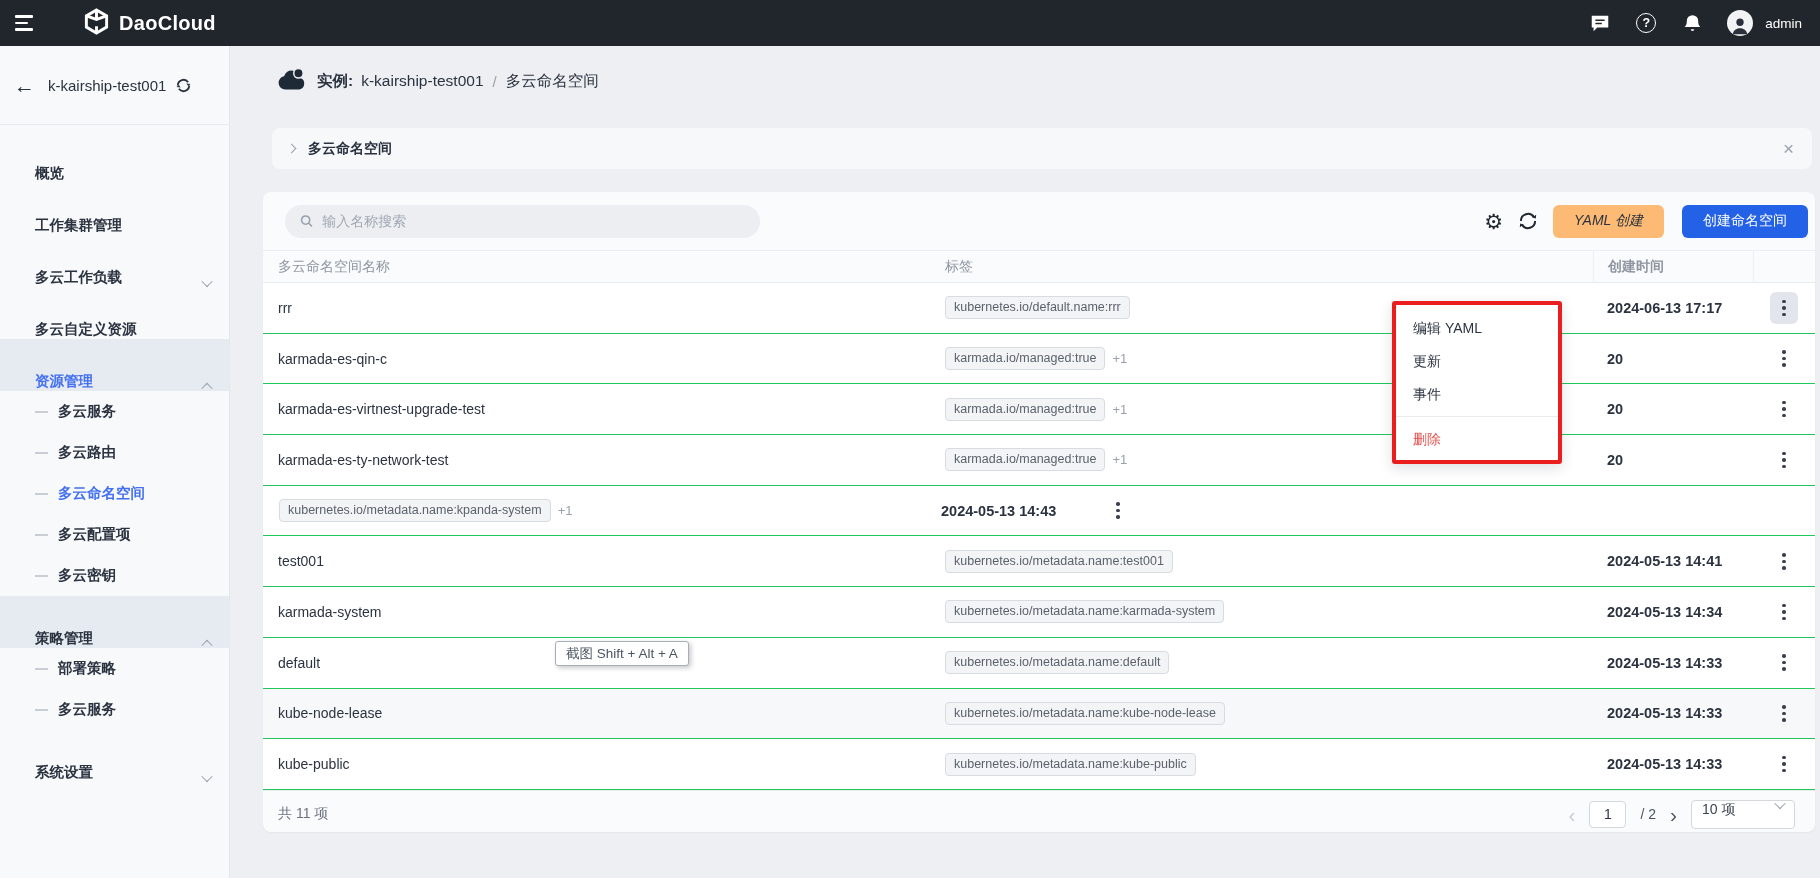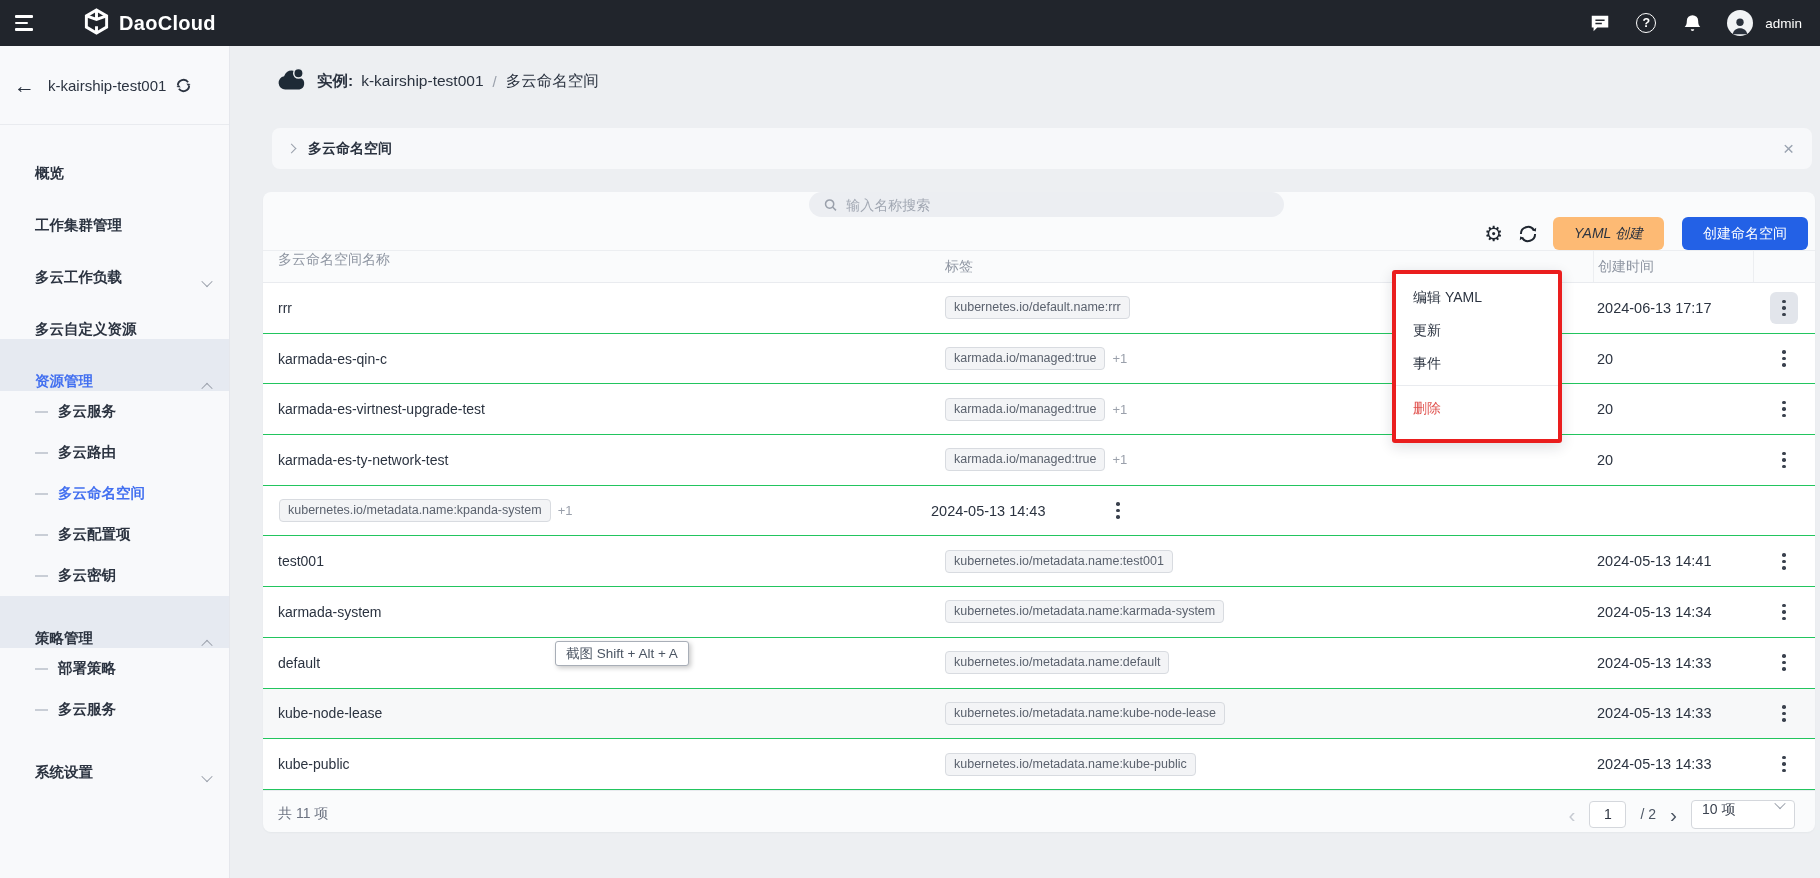--- a/index.html
+++ b/index.html
@@ -40,34 +40,34 @@
   .inst-header { display:flex; align-items:center; height:60px; padding:10px 0 0 42px; }
   .inst-label { font-weight:700; font-size:15.5px; margin-left:11px; }
   .inst-val { font-size:15.5px; margin-left:8px; }
   .inst-sep { color:#9aa0ab; margin:0 9px; font-size:15px; }
   .crumb { position:absolute; left:42px; top:82px; width:1540px; height:41px; background:#f7f8fa; border-radius:8px; display:flex; align-items:center; padding:0 18px 0 16px; }
   .crumb-chev { width:7px; height:7px; border-right:1.6px solid #9aa0ab; border-bottom:1.6px solid #9aa0ab; transform:rotate(-45deg); margin-right:13px; }
   .crumb-title { font-size:14px; font-weight:700; }
   .crumb-close { margin-left:auto; color:#9aa3b0; font-size:19px; cursor:pointer; line-height:1; }
 
   .card { position:absolute; left:33px; top:146px; width:1552px; height:640px; background:#fafbfc; border-radius:8px; box-shadow:0 1px 2px rgba(30,40,60,.04); }
-  .toolbar { height:58px; display:flex; align-items:center; padding:0 7px 0 22px;flex-direction:column; }
+  .toolbar { height:58px; display:flex; align-items:center; padding:0 7px 0 22px; }
   .search { width:475px; height:33px; background:#eceef2; border-radius:17px; display:flex; align-items:center; padding:0 14px; }
   .search input { border:none; outline:none; background:transparent; font-size:14px; margin-left:8px; width:100%; color:#2b3340; font-family:inherit; }
   .search input::placeholder { color:#a2a8b3; }
   .toolbar-right { margin-left:auto; display:flex; align-items:center; gap:15px; }
   .gear { font-size:21px; color:#1f2630; cursor:pointer; line-height:1; }
   .btn { height:33px; padding:0 21px; border:none; border-radius:6px; font-size:14px; cursor:pointer; font-family:inherit; }
   .btn-gray { background:#fdba74; color:#2b3340;font-style:italic; }
   .btn-blue { background:#2361e6; color:#fff; margin-left:3px; }
 
-  .thead { height:33px; display:flex; border-top:1px solid #eceef1; border-bottom:1px solid #e9ebef; color:#8f96a2; font-size:14px; }
+  .thead { height:33px; display:flex; align-items:center; border-top:1px solid #eceef1; border-bottom:1px solid #e9ebef; color:#8f96a2; font-size:14px; }
   .col-name { width:666px; padding-left:15px; }
   .col-label { width:664px; padding-left:16px; display:flex; align-items:center; }
-  .col-time { width:160px; padding-left:4px; }
+  .col-time { width:160px; padding-left:14px;font-weight:bold; }
   .col-act { width:62px; display:flex; justify-content:center; }
   .thead .col-time, .thead .col-act { align-self:stretch; display:flex; align-items:center; border-left:1px solid #eceef1; }
   .trow { height:50.7px; display:flex; align-items:center; border-bottom:1px solid #22c55e; font-size:14px; background:#fff; }
   .trow.shade { background:#f7f8f9; }
   .chip { display:inline-block; border:1px solid #d8dbe0; background:#f3f4f6; color:#5b626e; font-size:12.5px; padding:3px 8px 4px; border-radius:4px; white-space:nowrap; }
   .plus { color:#9aa0ab; font-size:13px; margin-left:7px; }
   .time-val { font-size:14.5px; }
   .kebab { width:28px; height:32px; display:flex; flex-direction:column; align-items:center; justify-content:center; gap:3px; border-radius:6px; cursor:pointer; }
   .kebab i { width:3.5px; height:3.5px; border-radius:50%; background:#3a414d; }
   .kebab.active { background:#e2e5eb; }
@@ -75,21 +75,21 @@
   .tfoot { height:48px; display:flex; align-items:center; border-top:1px solid #e9ebef; padding:0 20px 0 15px; color:#6b7280; font-size:14px; }
   .pager { margin-left:auto; display:flex; align-items:center; gap:14px; }
   .pg-arrow { font-size:21px; line-height:1; cursor:pointer; color:#4b5563; }
   .pg-arrow.disabled { color:#c6cad1; }
   .pg-input { width:37px; height:27px; border:1px solid #d4d7dc; border-radius:4px; text-align:center; font-size:14px; color:#2b3340; background:#fff; font-family:inherit; }
   .pg-of { color:#4b5563; }
   .pg-size { width:104px; height:29px; border:1px solid #d4d7dc; border-radius:4px; background:#fff; display:flex; padding:0 10px; font-size:14px; color:#3c4350; cursor:pointer;gap:36px; }
   .pg-size .chev { margin-left:auto; }
 
   
-  .ctx-menu { position:absolute; left:1392px; top:270px; width:170px; background:#fff; border:4px solid #ea1e1e; border-radius:3px; box-shadow:0 4px 14px rgba(20,30,50,.14); z-index:30; padding:7px 0 12px; }
+  .ctx-menu { position:absolute; left:1392px; top:301px; width:170px; background:#fff; border:4px solid #ea1e1e; border-radius:3px; box-shadow:0 4px 14px rgba(20,30,50,.14); z-index:30; padding:7px 0 2px; }
   .ctx-item { height:33px; display:flex; align-items:center; padding-left:17px; font-size:14px; color:#2b3340; cursor:pointer; }
   .ctx-divider { height:1px; background:#e9ebef; margin:5px 0; }
   .ctx-item.danger { color:#e0524e; height:36px; }
 
   .tooltip { position:absolute; left:555px; top:641px; height:25px; background:#fff; border:1px solid #a8aeb7; border-radius:3px; box-shadow:2px 2px 5px rgba(0,0,0,.22); display:flex; align-items:center; padding:0 10px; font-size:13.5px; color:#4b5563; z-index:25; white-space:nowrap; }
 </style>
 </head>
 <body>
 
 <div class="app">

